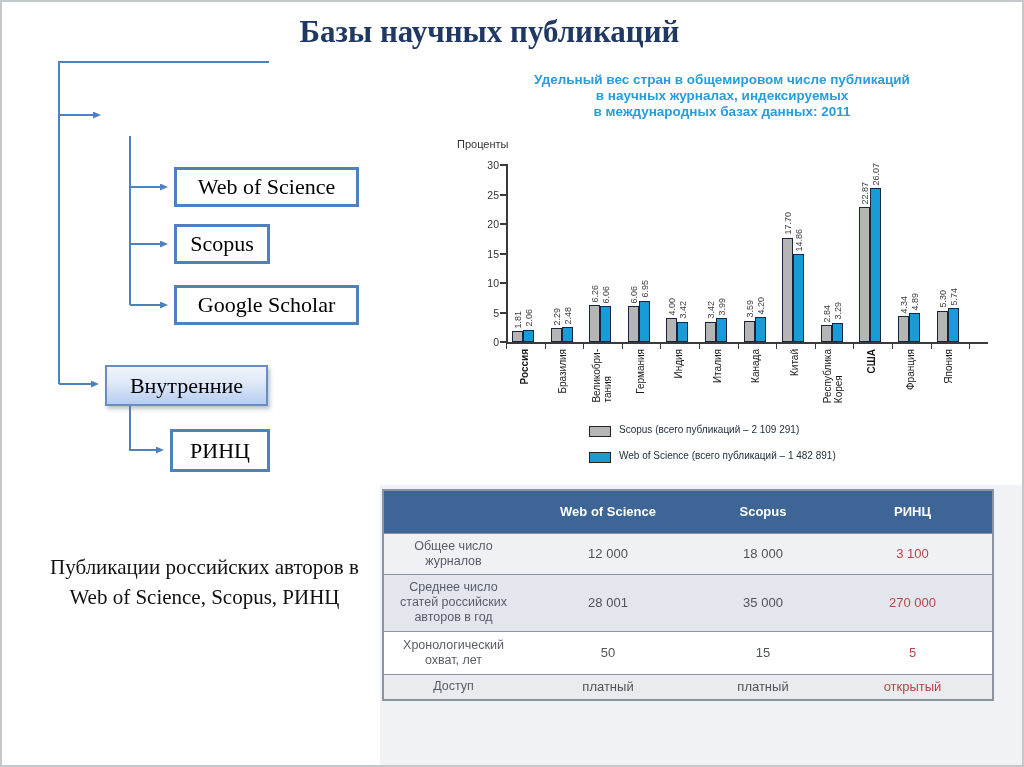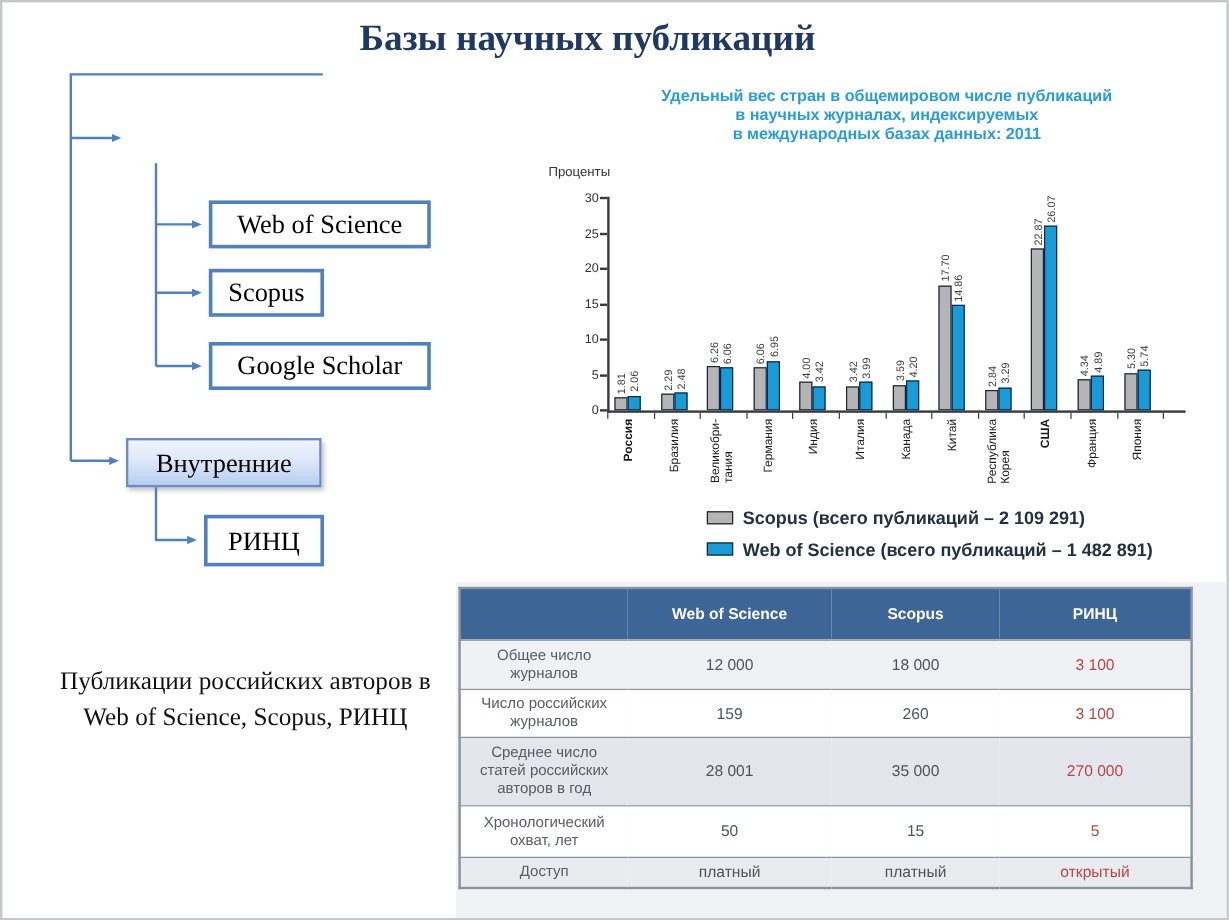--- a/index.html
+++ b/index.html
@@ -23,38 +23,38 @@
   #node-scopus       { left:172px; top:222px; width:96px;  height:40px; }
   #node-gscholar     { left:172px; top:283px; width:185px; height:40px; }
   #node-internal     { left:103px; top:363px; width:163px; height:41px; }
   #node-rinc         { left:168px; top:427px; width:100px; height:43px; }
 
   #caption { position:absolute; left:35px; top:550px; width:335px; text-align:center;
     font-family:"Liberation Serif", serif; font-size:21px; line-height:30px; color:#111; }
 
   
   #chart { position:absolute; left:435px; top:66px; width:585px; height:420px; }
-  #chart-title { position:absolute; left:42px; top:4px; width:520px; text-align:center;
+  #chart-title { position:absolute; left:25px; top:4px; width:520px; text-align:center;
     color:#2a9cd7; font-weight:bold; font-size:13.5px; line-height:16px; white-space:pre-line; }
   #chart-ylabel { position:absolute; left:20px; top:70px; font-size:11px; color:#333; }
   .axis { position:absolute; background:#3a3a3a; }
   #y-axis { left:69px; top:96px; width:2px; height:180px; }
   #x-axis { left:69px; top:274px; width:482px; height:2px; }
   .bar { position:absolute; border:1px solid #17253f; }
   .bar-label { position:absolute; writing-mode:vertical-rl; transform:rotate(180deg);
     font-size:9px; color:#3d3d3d; white-space:pre; }
   .x-label { position:absolute; writing-mode:vertical-rl; transform:rotate(180deg);
     font-size:10px; line-height:11px; color:#1a1a1a; white-space:pre; }
   .x-label.bold { font-weight:bold; }
   .y-tick { position:absolute; background:#3a3a3a; width:6px; height:2px; }
   .x-tick { position:absolute; background:#3a3a3a; width:1px; height:5px; }
   .y-tick-label { position:absolute; width:34px; text-align:right; font-size:10.5px; color:#333; }
   .legend-row { position:absolute; left:152px; height:16px; }
   .legend-swatch { position:absolute; left:0; top:2px; width:22px; height:11px; border:1px solid #222; }
-  .legend-label { position:absolute; left:30px; top:0; width:330px; font-size:15px; color:#22303f; white-space:nowrap;font-weight:bold; }
+  .legend-label { position:absolute; left:30px; top:0; width:330px; font-size:10px; color:#22303f; white-space:nowrap; }
 
   
   #table-panel { position:absolute; left:378px; top:483px; width:644px; height:282px; background:#f1f2f5; }
   #cmp-table { position:absolute; left:380px; top:487px; width:610px; border-collapse:collapse;
     table-layout:fixed; border:2px solid #8b939e; }
   #cmp-table th { background:#3d6595; color:#fff; font-size:13px; font-weight:bold; height:43px; }
   #cmp-table td { border-top:1.5px solid #8b939e; text-align:center; vertical-align:middle; }
   #cmp-table td.rowlabel { font-size:12.5px; color:#575d66; line-height:15px; padding:2px 6px; }
   #cmp-table td.val { font-size:13px; color:#4e545a; }
   #cmp-table td.hl { color:#b94545; }
@@ -208,26 +208,20 @@
           <th style="width: 160px;">РИНЦ</th>
         </tr>
       </thead>
       <tbody>
         <tr style="height: 41px; background: rgb(240, 241, 245); margin-left: 32px;">
           <td class="rowlabel">Общее число журналов</td>
           <td class="val">12 000</td>
           <td class="val">18 000</td>
           <td class="val hl">3 100</td>
         </tr>
-        <tr style="height: 40px; background: rgb(255, 255, 255);">
-          <td class="rowlabel">Число российских журналов</td>
-          <td class="val">159</td>
-          <td class="val">260</td>
-          <td class="val hl">3 100</td>
-        </tr>
         <tr style="height: 57px; background: rgb(227, 230, 236);">
           <td class="rowlabel">Среднее число статей российских авторов  в год</td>
           <td class="val">28 001</td>
           <td class="val">35 000</td>
           <td class="val hl">270 000</td>
         </tr>
         <tr style="height: 43px; background: rgb(255, 255, 255);">
           <td class="rowlabel">Хронологический охват,  лет</td>
           <td class="val">50</td>
           <td class="val">15</td>

